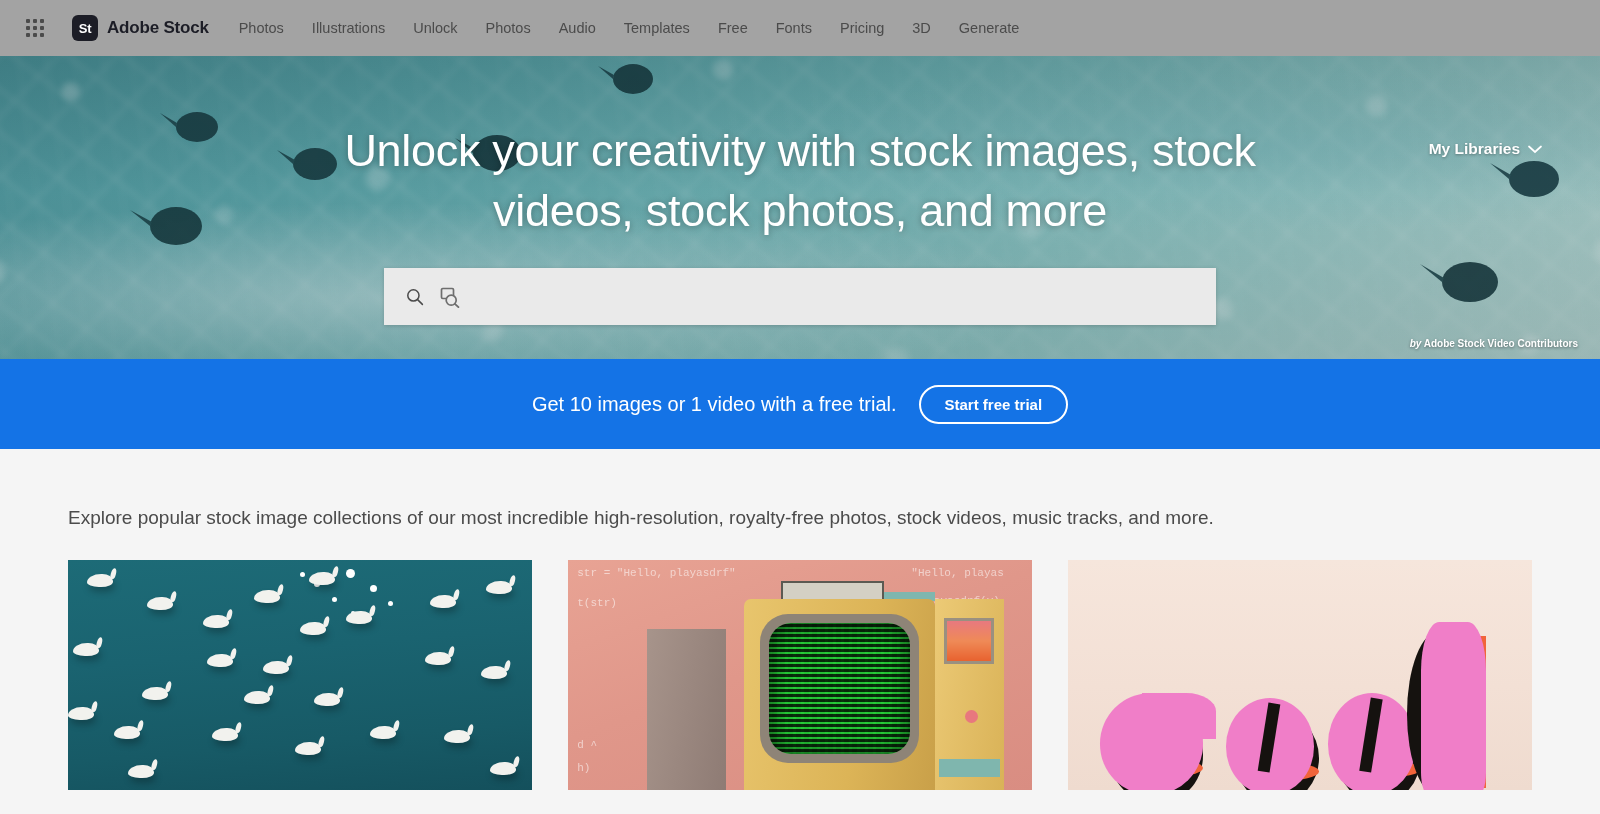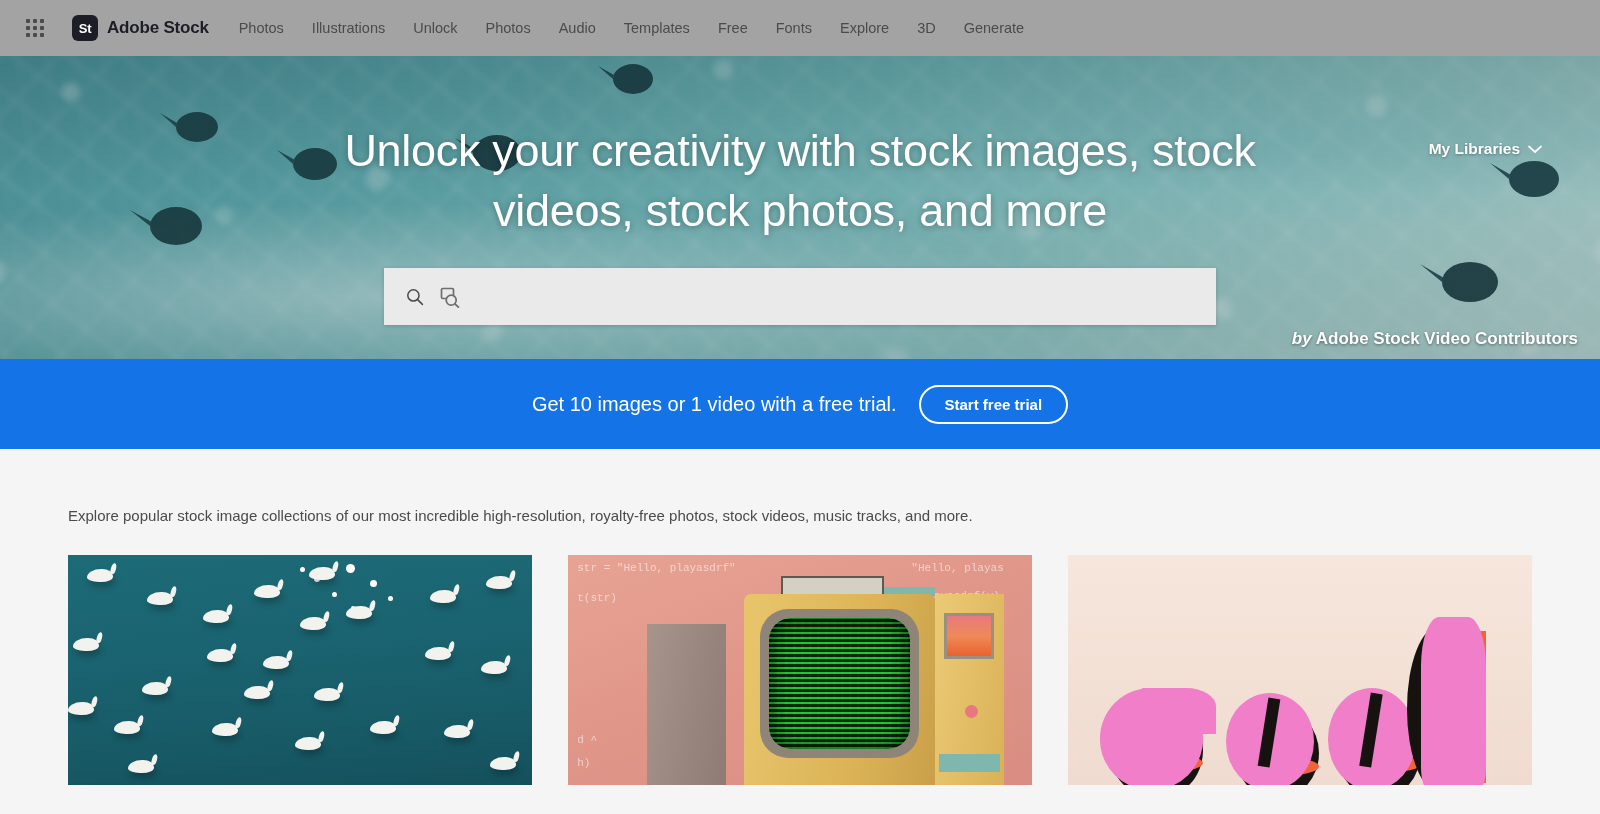--- a/index.html
+++ b/index.html
@@ -113,41 +113,41 @@
     padding:0 20px 0 22px; gap:14px; cursor:text;
   }
   .search-input {
     flex:1; border:none; outline:none; background:transparent;
     font-family:"Liberation Sans", sans-serif; font-size:15.5px; color:#2c2c2c;
   }
   .search-input::placeholder { color:#6e6e6e; }
 
   .credit {
     position:absolute; right:22px; bottom:10px; z-index:5;
-    color:#ffffff; font-size:17px; font-weight:bold;
+    color:#ffffff; font-size:10px; font-weight:bold;
     text-shadow:0 1px 3px rgba(0,0,0,0.45);
   }
   .credit .by { font-style:italic; font-weight:bold; }
 
   
   .banner {
     height:90px; background:#1473e6;
     display:flex; align-items:center; justify-content:center; gap:22px;
   }
   .banner-text { color:#ffffff; font-size:20px; }
   .trial-btn {
     border:2px solid #ffffff; border-radius:40px; background:transparent;
     color:#ffffff; font-family:"Liberation Sans", sans-serif;
     font-size:15px; font-weight:bold; padding:9px 24px; cursor:pointer;
   }
 
   
   .content { padding:46px 68px 0 68px; background:#f5f5f5; }
   .section-title { font-size:28px; font-weight:bold; color:#2c2c2c; letter-spacing:-0.3px; }
-  .section-sub { margin-top:12px; font-size:15px; color:#4b4b4b; }
+  .section-sub { margin-top:12px; font-size:19px; color:#4b4b4b; }
   .cards { margin-top:31px; display:grid; grid-template-columns:repeat(3,1fr); gap:36px; }
   .card { height:230px; overflow:hidden; cursor:pointer; position:relative; background:#ddd; }
 
   
   .c1 { background:linear-gradient(175deg,#1d6b77 0%,#1a6370 40%,#175a66 75%,#14505c 100%); }
   .swan { position:absolute; }
   .swan b {
     display:block; width:26px; height:13px; background:#f2f2ee;
     border-radius:60% 45% 50% 50%/70% 60% 45% 40%;
     box-shadow:2px 5px 7px rgba(0,0,0,0.25);
@@ -209,21 +209,21 @@
 
   <nav class="nav">
     <a>Photos</a>
     <a>Illustrations</a>
     <a>Unlock</a>
     <a>Photos</a>
     <a>Audio</a>
     <a>Templates</a>
     <a>Free</a>
     <a>Fonts</a>
-    <a>Explore</a>
+    <a>Pricing</a>
     <a>3D</a>
     <a>Generate</a>
   </nav>
 
 </div>
 
 <div class="hero">
   <div class="hero-bg">
     <div class="water"></div>
     <div class="caustics"></div>

